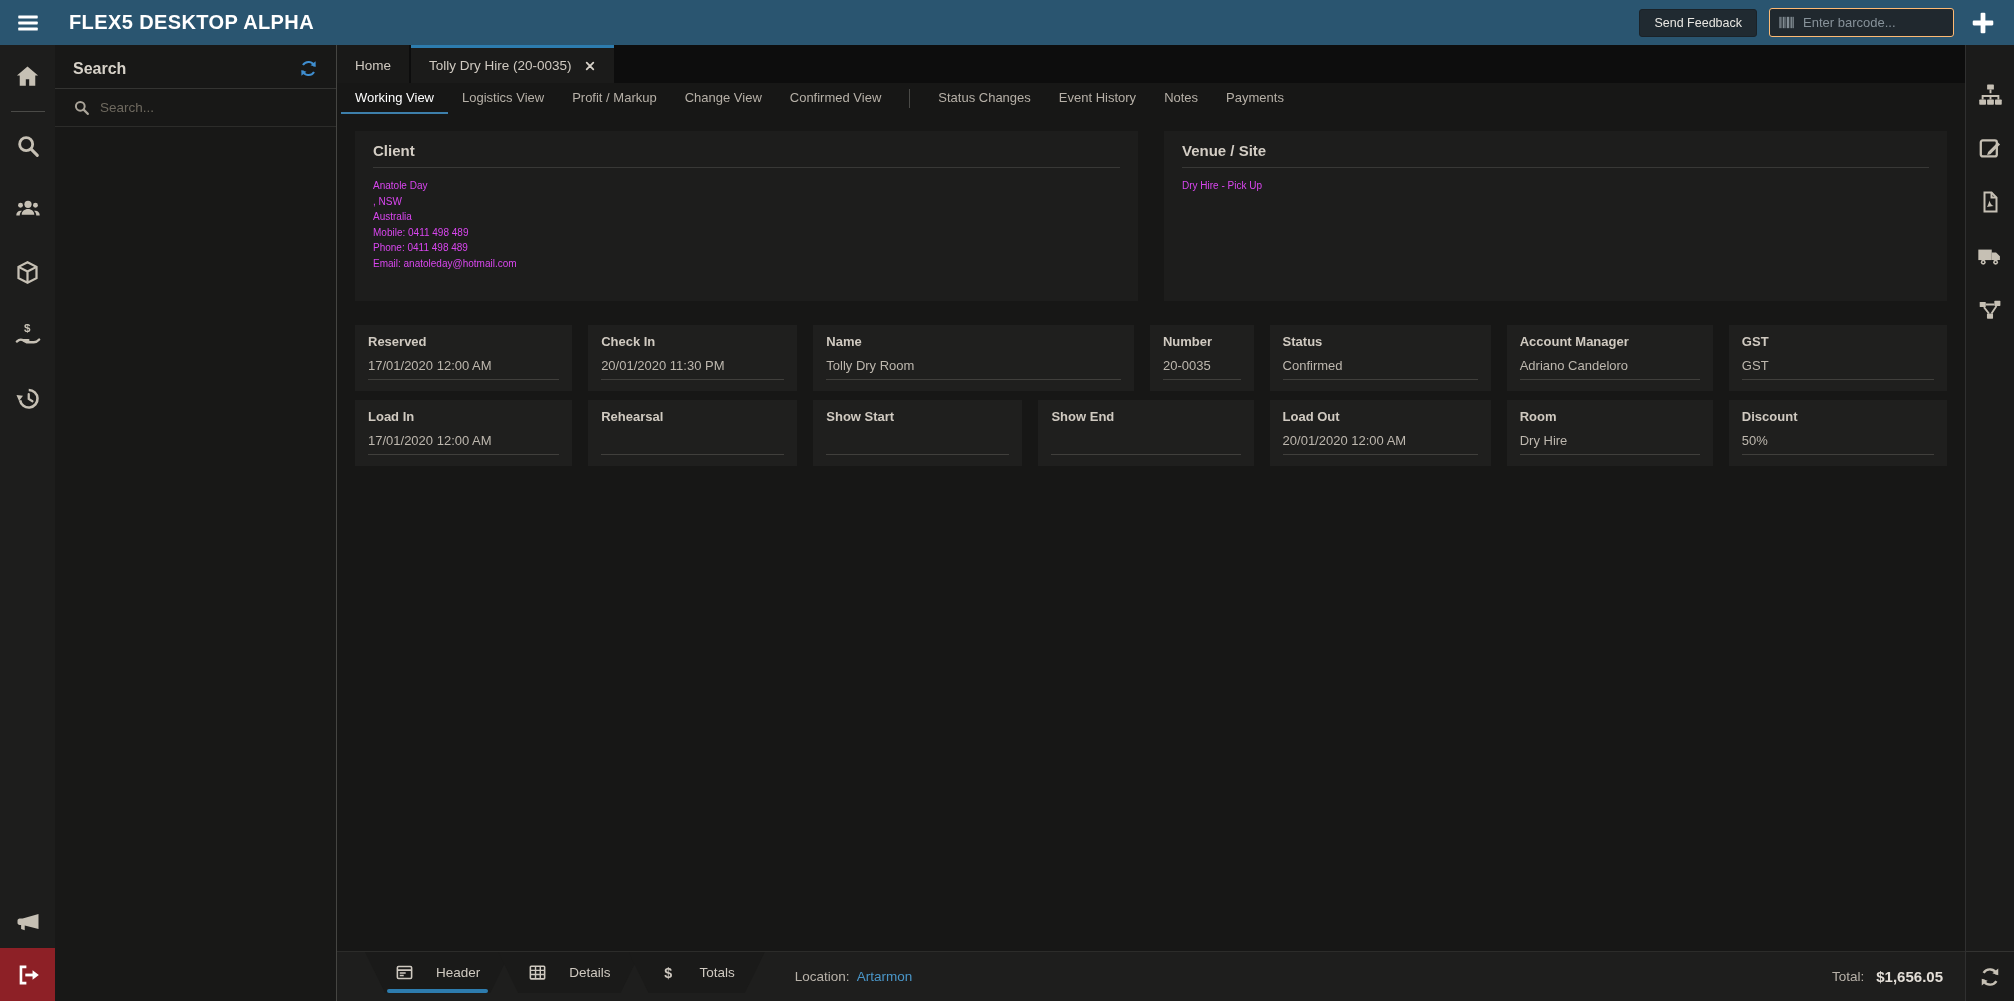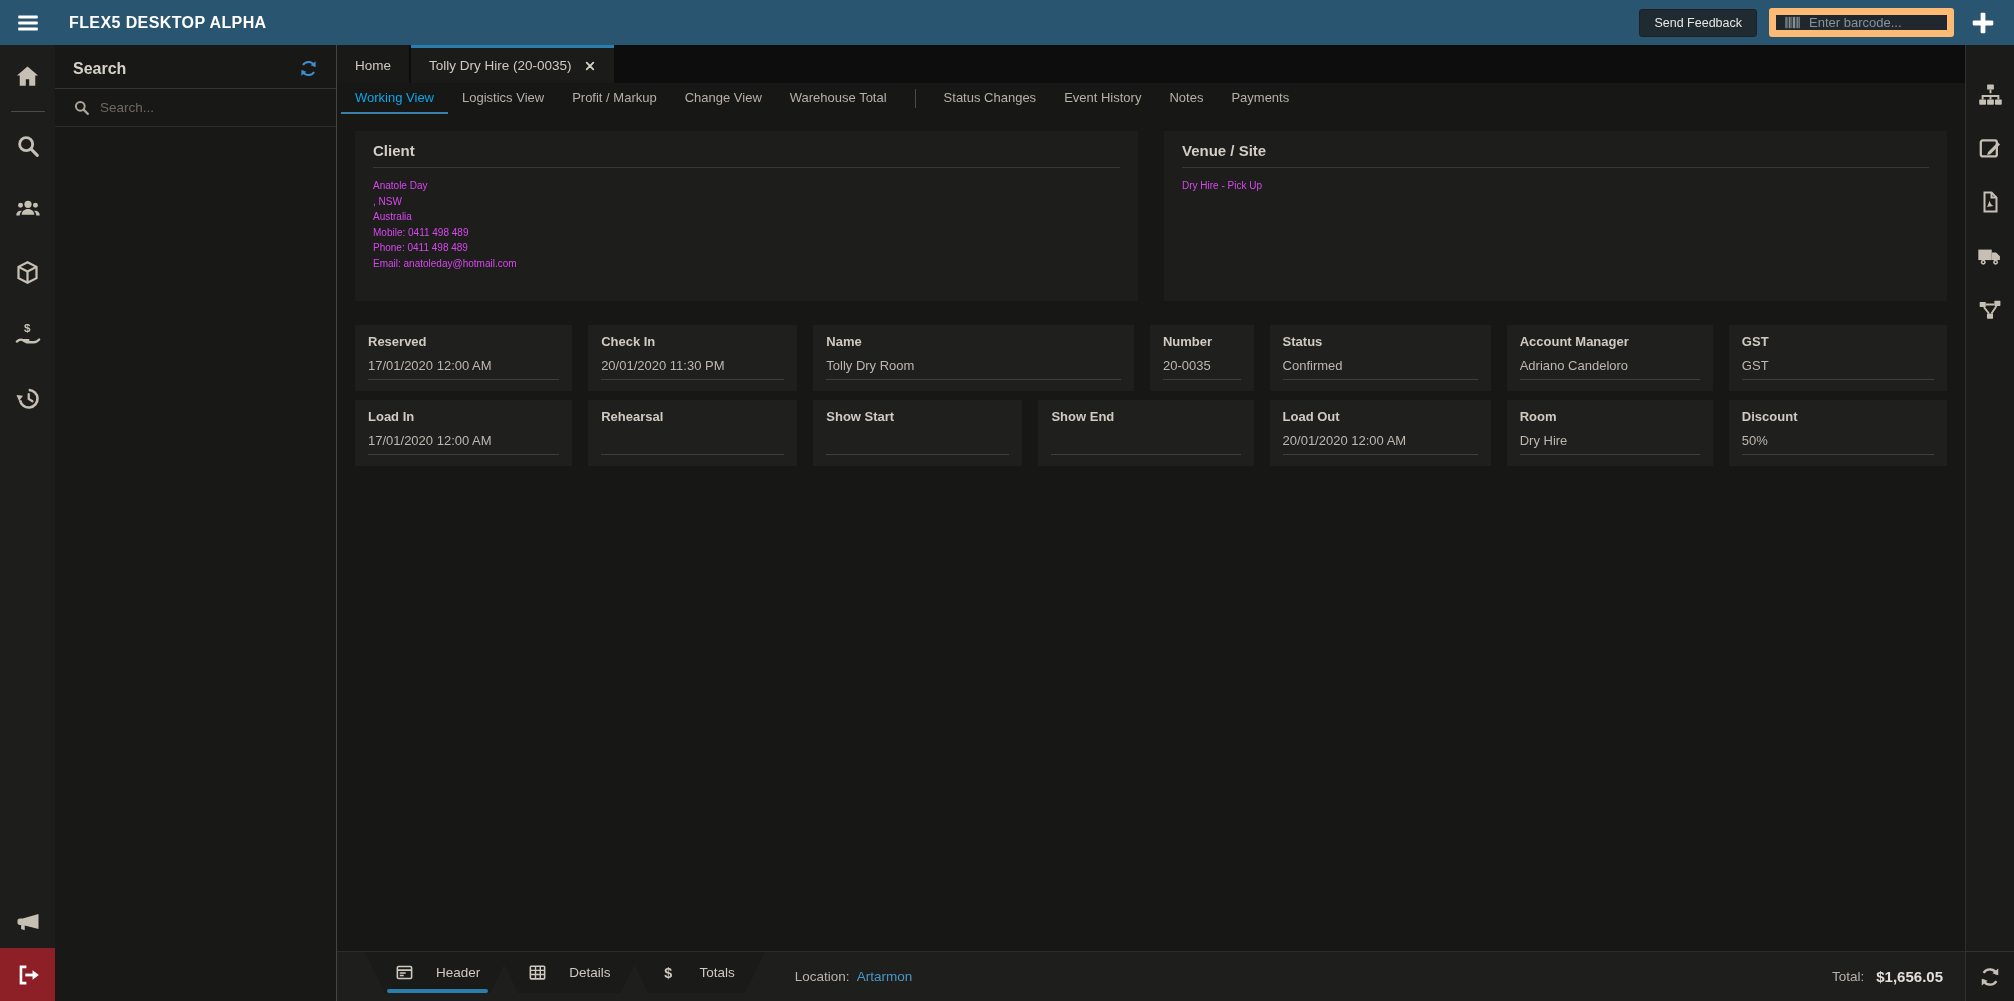--- a/index.html
+++ b/index.html
@@ -3,24 +3,24 @@
 <meta charset="utf-8">
 <style>
   * { margin:0; padding:0; box-sizing:border-box; }
   html,body { background:#000; }
   body { font-family:"Liberation Sans", sans-serif; }
   .app { width:2014px; height:1001px; display:flex; flex-direction:column; overflow:hidden; background:#171716; color:#c7c1b8; }
 
   
   .topbar { height:45px; background:#2a5570; display:flex; align-items:center; flex:none; padding:0 14px 0 0; }
   .hamburger { width:55px; height:45px; display:flex; align-items:center; justify-content:center; color:#fff; cursor:pointer; }
-  .app-title { color:#fff; font-size:16px; font-weight:bold; letter-spacing:.4px; margin-left:14px; }
+  .app-title { color:#fff; font-size:20px; font-weight:bold; letter-spacing:.4px; margin-left:14px; }
   .topbar-right { margin-left:auto; display:flex; align-items:center; gap:12px; }
   .feedback-btn { background:#202a31; border:1px solid #1a2228; color:#e9e7e2; font-family:inherit; font-size:12.5px; padding:6px 14px; border-radius:3px; cursor:pointer; }
-  .barcode-box { background:#20282e; border:7px solid #fdba74; border-radius:3px; height:29px; width:185px; display:flex; align-items:center; padding:0 8px; gap:8px; color:#8d979e; }
+  .barcode-box { background:#20282e; border:1px solid #fdba74; border-radius:3px; height:29px; width:185px; display:flex; align-items:center; padding:0 8px; gap:8px; color:#8d979e; }
   .barcode-box input { background:transparent; border:none; outline:none; color:#cfd4d8; font-family:inherit; font-size:13px; width:100%; }
   .barcode-box input::placeholder { color:#87929a; }
   .plus-btn { color:#fff; width:34px; height:34px; display:flex; align-items:center; justify-content:center; cursor:pointer; }
 
   
   .main { flex:1; display:flex; min-height:0; }
 
   .left-rail { width:55px; flex:none; background:#1d1d1c; display:flex; flex-direction:column; align-items:center; }
   .rail-icon { width:55px; height:52px; display:flex; align-items:center; justify-content:center; color:#c6c0b4; cursor:pointer; }
   .rail-icon.first { height:62px; }
@@ -41,21 +41,21 @@
 
   
   .tabstrip { height:38px; flex:none; background:#0d0d0d; display:flex; align-items:stretch; }
   .tab { display:flex; align-items:center; gap:12px; padding:0 18px; font-size:13.5px; color:#cfc9c0; background:#191918; margin-right:2px; border-top:3px solid transparent; cursor:pointer; }
   .tab.active { background:#1b1b1a; border-top:3px solid #2d7cae; }
   .tab-close { color:#d6d1c8; display:flex; cursor:pointer; }
 
   
   .subtabs { height:31px; flex:none; display:flex; align-items:stretch; padding-left:4px; font-size:13px; color:#b6b0a7; }
   .subtab { display:flex; align-items:center; padding:0 14px; border-bottom:2px solid transparent; cursor:pointer; }
-  .subtab.active { color:#0ea5e9; border-bottom:2px solid #3d7fab; }
+  .subtab.active { color:#ffffff; border-bottom:2px solid #3d7fab; }
   .subtab-divider { width:1px; background:#4a4a47; margin:6px 14px; }
 
   
   .body { flex:1; min-height:0; padding:17px 18px 0 18px; overflow:hidden; }
   .cards-row { display:flex; gap:26px; }
   .card { flex:1; background:#1d1d1c; height:170px; padding:11px 18px; }
   .card-title { color:#d3cdc4; font-size:15px; font-weight:bold; padding-bottom:8px; border-bottom:1px solid #383836; }
   .card-lines { padding-top:10px; font-size:10px; line-height:1.56; color:#d946ef; }
 
   .fields-row { display:flex; gap:16px; margin-top:24px; }
@@ -223,21 +223,21 @@
               </svg>
           </span>
         </div>
       </div>
 
       <div class="subtabs">
         <div class="subtab active">Working View</div>
         <div class="subtab">Logistics View</div>
         <div class="subtab">Profit / Markup</div>
         <div class="subtab">Change View</div>
-        <div class="subtab">Warehouse Total</div>
+        <div class="subtab">Confirmed View</div>
         <div class="subtab-divider"></div>
         <div class="subtab">Status Changes</div>
         <div class="subtab">Event History</div>
         <div class="subtab">Notes</div>
         <div class="subtab">Payments</div>
       </div>
 
       <div class="body">
 
         <div class="cards-row">

